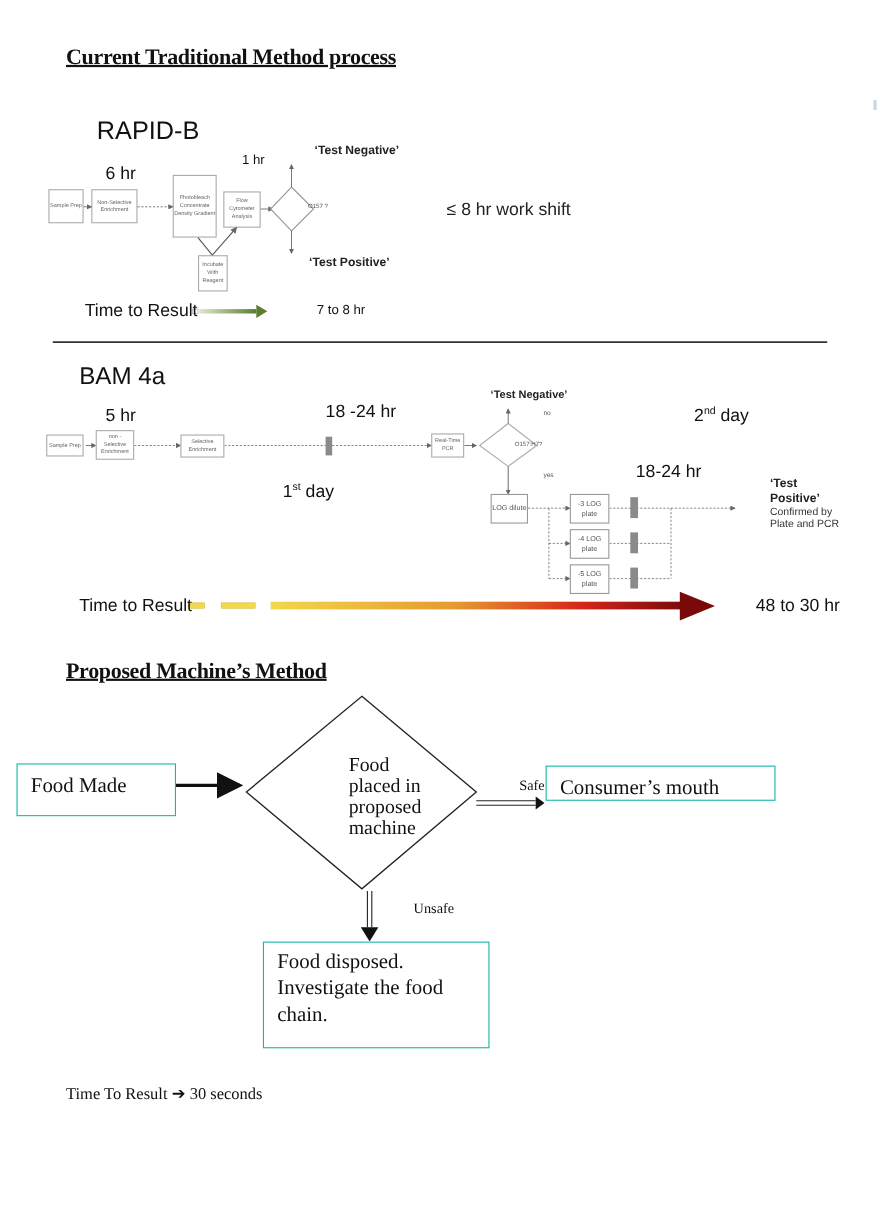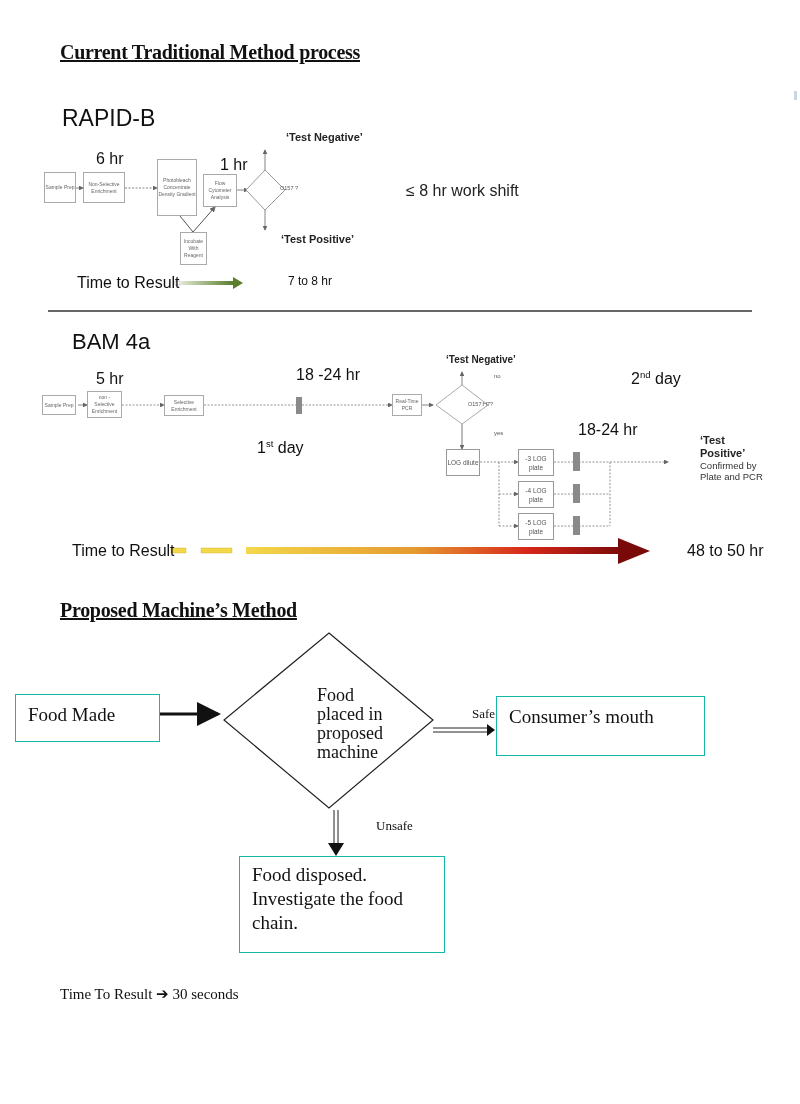--- a/index.html
+++ b/index.html
@@ -14,23 +14,23 @@
   svg { position:absolute; left:0; top:0; overflow:visible; }
   sup { font-size:60%; vertical-align: super; line-height:0; }
 </style>
 </head>
 <body>
 
 <div class="abs h-title" style="left:32px; top:41px;">Current Traditional Method process</div>
 
 <div class="abs" style="left:766px; top:91px; width:3px; height:9px; background:#c8d6e6;"></div>
 
-<div class="abs sans" style="left:34px; top:105px; font-size:23px;text-align:right;">RAPID-B</div>
+<div class="abs sans" style="left:60px; top:105px; font-size:23px;text-align:right;">RAPID-B</div>
 <div class="abs sans" style="left:68px; top:150px; font-size:16px;">6 hr</div>
-<div class="abs sans" style="left:192px; top:156px; font-size:16px;">1 hr</div>
+<div class="abs sans" style="left:192px; top:138px; font-size:12px;">1 hr</div>
 
 <div class="tiny-box" style="left:44px; top:172px; width:32px; height:31px;">Sample Prep</div>
 <div class="tiny-box" style="left:83px; top:172px; width:42px; height:31px;">Non-Selective Enrichment</div>
 <div class="tiny-box" style="left:157px; top:159px; width:40px; height:57px;">Photobleach Concentrate Density Gradient</div>
 <div class="tiny-box" style="left:203px; top:174px; width:34px; height:33px;">Flow Cytometer Analysis</div>
 <div class="tiny-box" style="left:180px; top:232px; width:27px; height:33px;">Incubate With Reagent</div>
 
 <svg width="800" height="1104">
   <defs>
     <marker id="ah" markerWidth="6" markerHeight="6" refX="5" refY="3" orient="auto">
@@ -132,35 +132,35 @@
 <div class="abs sans" style="left:550px; top:421px; font-size:16px;">18-24 hr</div>
 
 <div class="abs" style="left:672px; top:434px; width:90px; font-family:'Liberation Sans', sans-serif; line-height:13px;">
   <div style="font-weight:bold; font-size:11px; color:#222;">‘Test</div>
   <div style="font-weight:bold; font-size:11px; color:#222;">Positive’</div>
   <div style="font-size:9.5px; color:#333; line-height:11px;">Confirmed by</div>
   <div style="font-size:9.5px; color:#333; line-height:11px;">Plate and PCR</div>
 </div>
 
 <div class="abs sans" style="left:44px; top:542px; font-size:16px;">Time to Result</div>
-<div class="abs sans" style="left:659px; top:542px; font-size:16px;">48 to 50 hr</div>
+<div class="abs sans" style="left:659px; top:542px; font-size:16px;">48 to 30 hr</div>
 
 <div class="abs h-title" style="left:32px; top:599px;">Proposed Machine’s Method</div>
 
 <div class="flow-box" style="left:15px; top:694px; width:145px; height:48px; font-size:19px; padding:9px 0 0 12px;">Food Made</div>
 
 <div class="abs" style="left:289px; top:686px; font-family:'Liberation Serif', serif; font-size:18px; line-height:19px; color:#111;">
   <div>Food</div>
   <div>placed in</div>
   <div>proposed</div>
   <div>machine</div>
 </div>
 
 <div class="abs" style="left:444px; top:706px; font-family:'Liberation Serif', serif; font-size:13px;">Safe</div>
-<div class="flow-box" style="left:496px; top:696px; width:209px; height:60px; font-size:19px; padding:9px 0 0 12px;">Consumer’s mouth</div>
+<div class="flow-box" style="left:496px; top:696px; width:209px; height:32px; font-size:19px; padding:9px 0 0 12px;">Consumer’s mouth</div>
 
 <div class="abs" style="left:348px; top:818px; font-family:'Liberation Serif', serif; font-size:13px;">Unsafe</div>
 
 <div class="flow-box" style="left:239px; top:856px; width:206px; height:97px; font-size:19px; line-height:24px; padding:6px 0 0 12px;">
   <div>Food disposed.</div>
   <div>Investigate the food</div>
   <div>chain.</div>
 </div>
 
 <div class="abs" style="left:32px; top:985px; font-family:'Liberation Serif', serif; font-size:15px; color:#111;text-align:center;">

